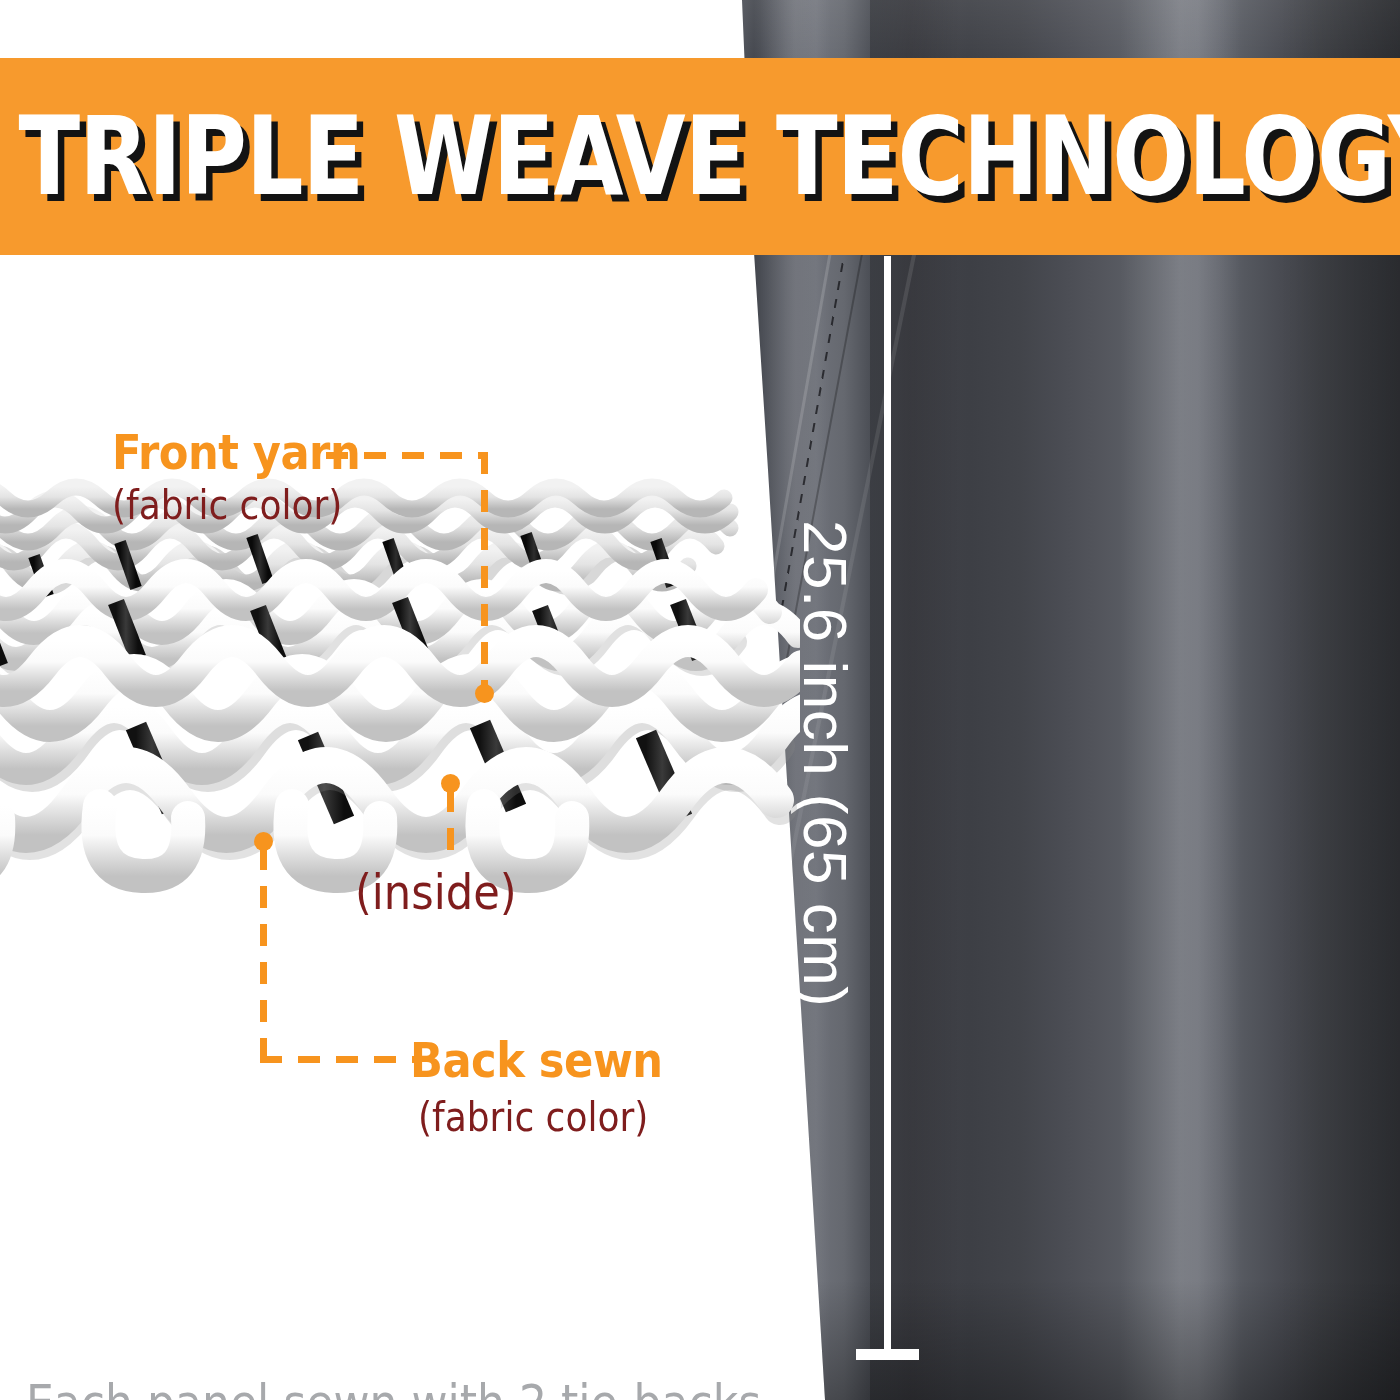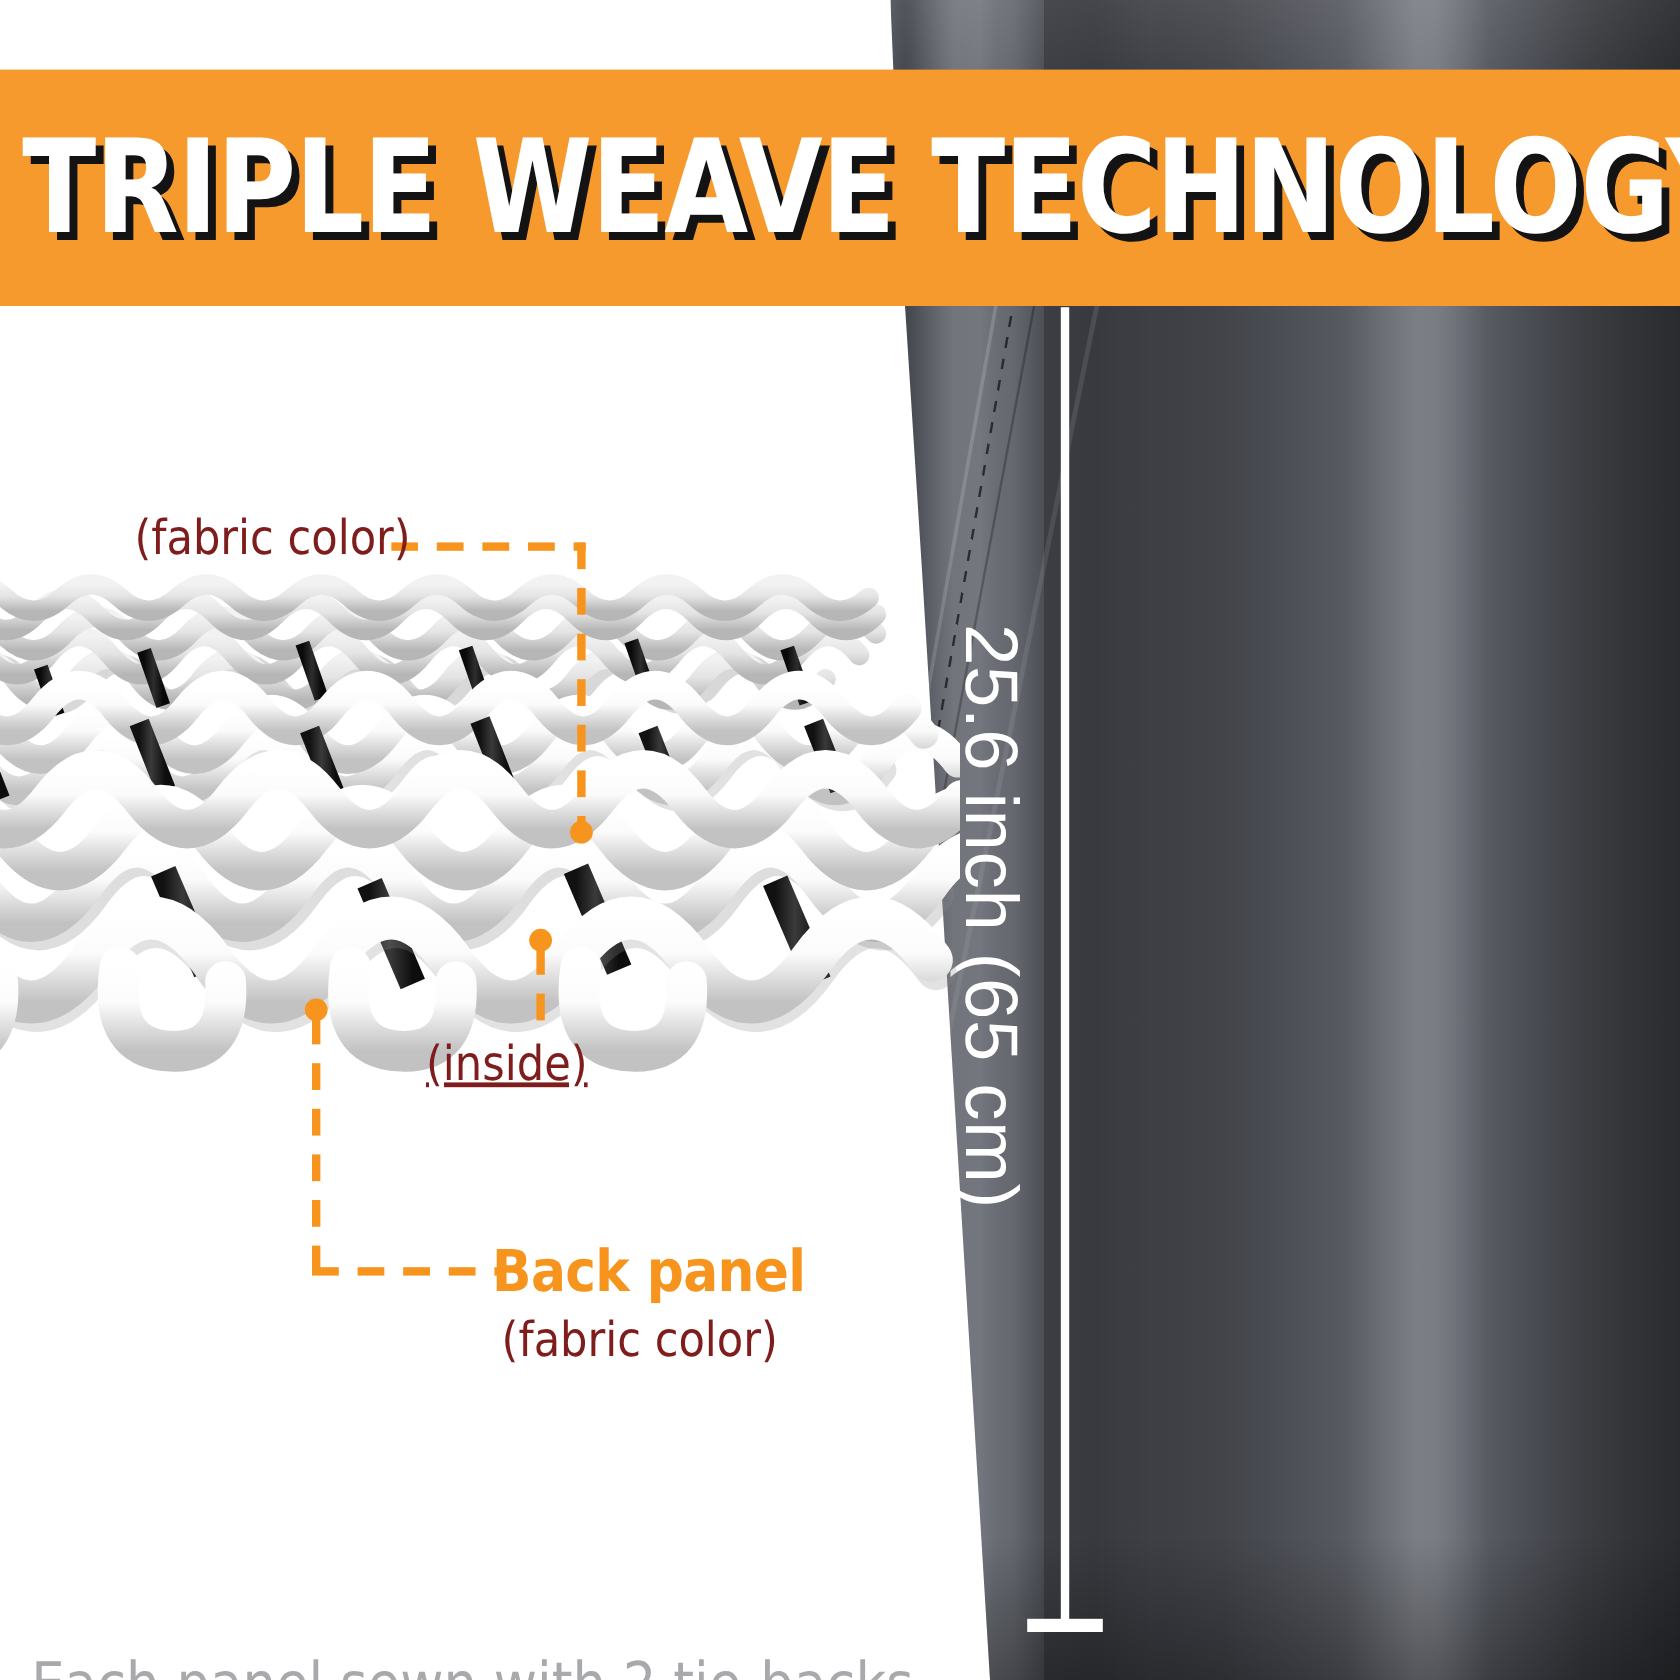--- a/index.html
+++ b/index.html
@@ -141,21 +141,21 @@
     color:#7f1d1d;
     white-space:nowrap;
   }
 
   #callout-front { left:112px; top:424px; }
   #callout-front .main { font-size:48px; }
   #callout-front .sub  { font-size:40px; margin-top:2px; }
 
   #callout-black { left:355px; top:858px; text-align:center; }
   #callout-black .main { font-size:48px; }
-  #callout-black .sub  { font-size:40px; margin-top:6px;text-decoration:underline; }
+  #callout-black .sub  { font-size:48px; margin-top:6px; }
 
   #callout-back { left:410px; top:1032px; }
   #callout-back .main { font-size:48px; }
   #callout-back .sub  { font-size:40px; margin-top:6px; margin-left:8px; }
 
   
   .leader { position:absolute; }
   .leader .hline {
     position:absolute; height:7px;
     background-image:linear-gradient(90deg, #F7941E 0 22px, transparent 22px 38px);
@@ -340,38 +340,39 @@
       </g>
     </svg>
   </div>
 
   <div class="leader">
     <div class="hline" style="left:326px; top:452px; width:162px;"></div>
     <div class="vline" style="left:481px; top:452px; height:246px;"></div>
     <div class="dot" style="left:475px; top:684px;"></div>
   </div>
   <div class="callout" id="callout-front">
+    <div class="main">Front yarn</div>
     <div class="sub">(fabric color)</div>
   </div>
 
   <div class="leader">
     <div class="dot" style="left:441px; top:774px;"></div>
     <div class="vline" style="left:447px; top:790px; height:72px;"></div>
   </div>
   <div class="callout" id="callout-black">
     <div class="sub">(inside)</div>
   </div>
 
   <div class="leader">
     <div class="dot" style="left:254px; top:832px;"></div>
     <div class="vline" style="left:260px; top:848px; height:212px;"></div>
     <div class="hline" style="left:260px; top:1056px; width:158px;"></div>
   </div>
   <div class="callout" id="callout-back">
-    <div class="main">Back  panel</div>
+    <div class="main">Back  sewn</div>
     <div class="sub">(fabric color)</div>
   </div>
 
   <div class="bottom-notes">
     <div>Each panel sewn with 2 tie-backs</div>
     
   </div>
 
 </div>
 

